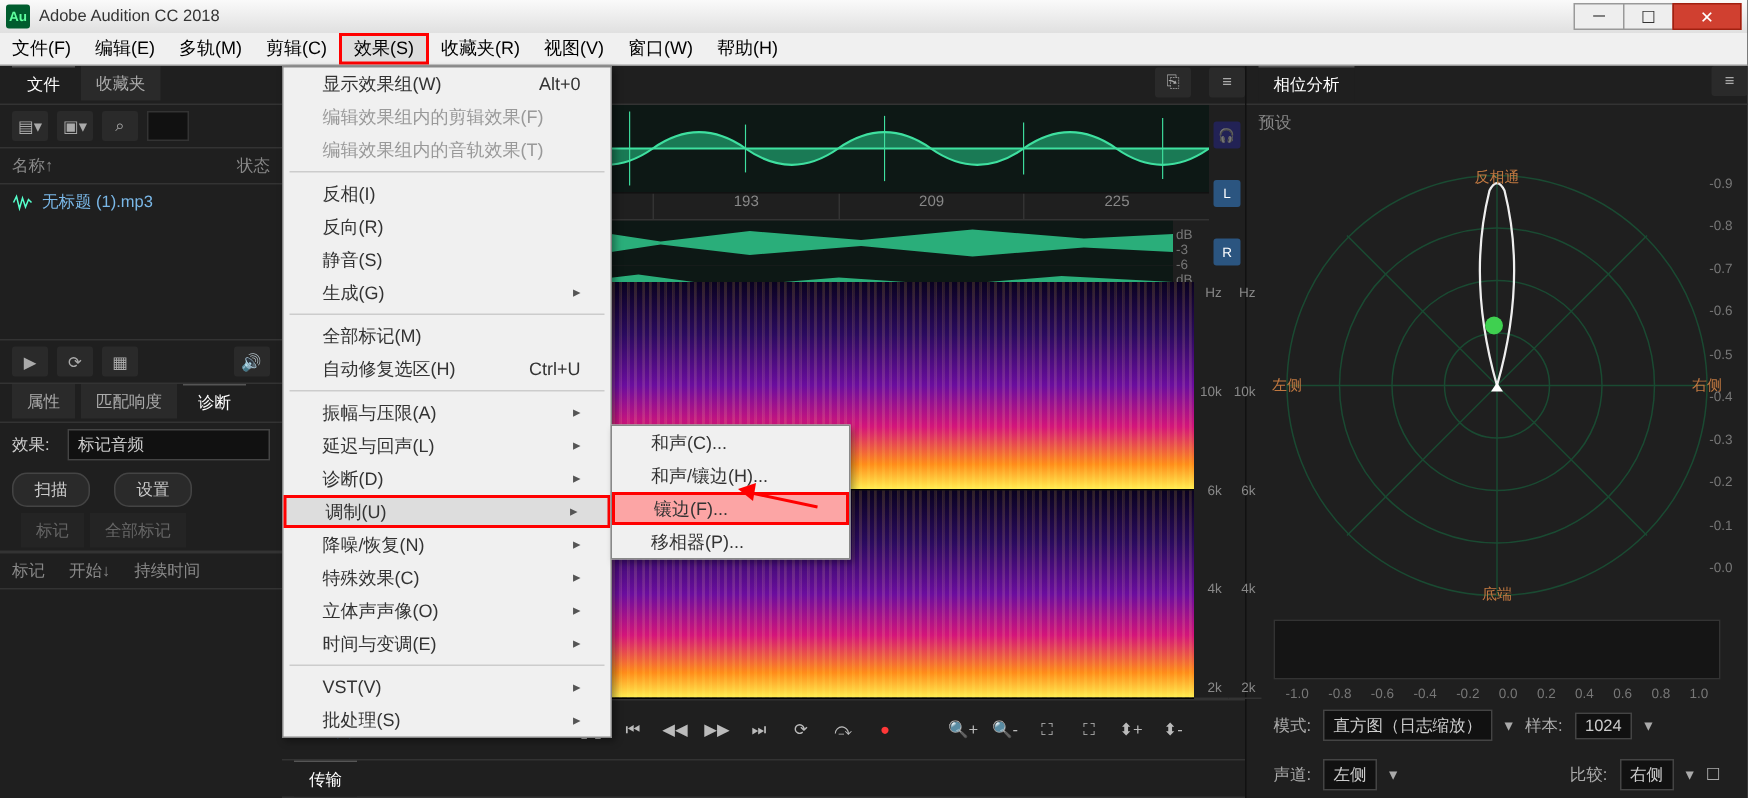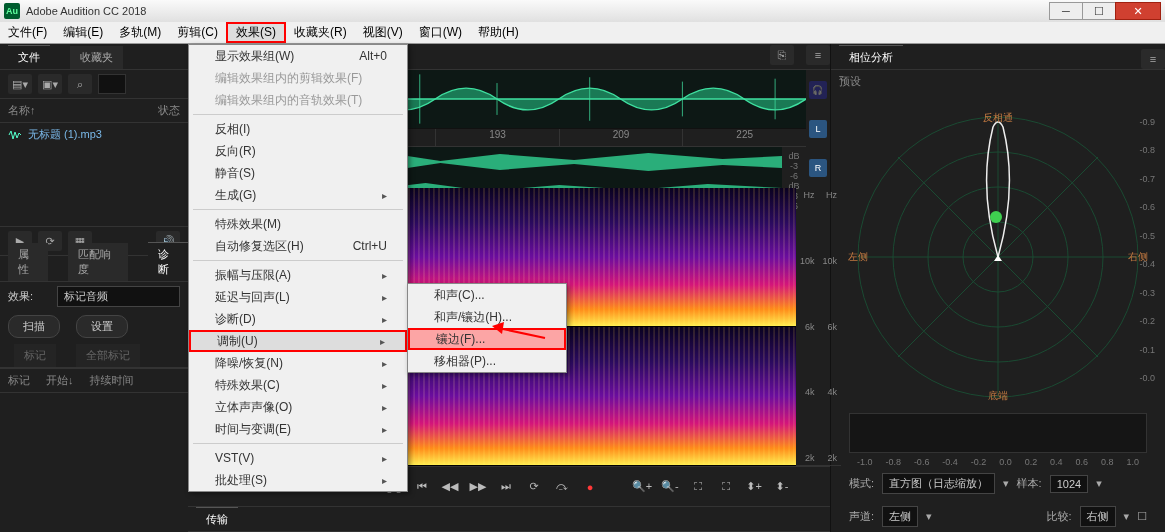--- a/index.html
+++ b/index.html
@@ -18,21 +18,21 @@
 .menubar .mi.open { background:#ddd; }
 .red-box { border:2px solid #ff0000; }
 
 
 .workspace { display:flex; height:calc(100% - 44px); background:#1f1f1f; }
 .left-col { width:188px; display:flex; flex-direction:column; background:#1f1f1f; }
 .mid-col { flex:1; display:flex; flex-direction:column; position:relative; }
 .right-col { width:335px; background:#1f1f1f; border-left:1px solid #111; }
 
 
-.panel-tabs { display:flex; height:26px; align-items:flex-end; padding-left:8px; gap:20px; border-bottom:1px solid #333; }
+.panel-tabs { display:flex; height:26px; align-items:flex-start; padding-left:8px; gap:4px; border-bottom:1px solid #333; }
 .tab { padding:4px 10px; background:#2a2a2a; color:#aaa; font-size:11px; }
 .tab.active { background:#1f1f1f; color:#fff; border-top:1px solid #555; }
 
 .toolbar-row { display:flex; align-items:center; gap:6px; padding:4px 8px; }
 .icon-btn { width:24px; height:20px; display:flex; align-items:center; justify-content:center; color:#aaa; background:#2a2a2a; border-radius:2px; }
 .input { background:#111; border:1px solid #333; color:#ccc; padding:2px 6px; height:20px; font-size:11px; width:70px; }
 
 .file-list { border-top:1px solid #333; }
 .file-list .hdr { display:flex; padding:4px 8px; color:#888; border-bottom:1px solid #333; justify-content:space-between; }
 .file-row { display:flex; align-items:center; padding:4px 8px; gap:6px; }
@@ -57,21 +57,21 @@
 
 .editor-tabs { display:flex; height:26px; align-items:flex-end; padding-left:8px; gap:12px; border-bottom:1px solid #333; }
 .waveform { height:118px; display:flex; }
 .wave-area { flex:1; position:relative; }
 .wave-bg { width:100%; height:50%; position:relative; border-bottom:1px solid #111; }
 .wave-svg { width:100%; height:100%; }
 .chan-btns { width:24px; display:flex; flex-direction:column; justify-content:space-around; align-items:center; }
 .chan-btn { width:18px; height:18px; background:#2b5580; border-radius:2px; display:flex; align-items:center; justify-content:center; color:#fff; font-size:9px; }
 .ruler { display:flex; height:18px; border-bottom:1px solid #333; color:#888; }
 .ruler span { flex:1; text-align:center; font-size:10px; border-left:1px solid #333; }
-.db-scale { width:24px; display:flex; flex-direction:column; justify-content:space-between; padding:4px 2px; color:#777; font-size:9px; text-align:center; }
+.db-scale { width:24px; display:flex; flex-direction:column; justify-content:space-between; padding:4px 2px; color:#777; font-size:9px; text-align:left; }
 
 .spectro { flex:1; display:flex; min-height:0; }
 .spectro-img { flex:1; display:flex; flex-direction:column; }
 .spec-half { flex:1; position:relative; border-bottom:1px solid #000; background:
   linear-gradient(to top, #ffec50 0%, #ff8c1a 12%, #d4157a 30%, #6b0d9e 50%, #2a0a5e 75%, #0a0220 100%); }
 .spec-noise { position:absolute; inset:0; background:repeating-linear-gradient(90deg, rgba(0,0,0,0.25) 0 1px, transparent 1px 3px), repeating-linear-gradient(90deg, rgba(255,200,50,0.15) 0 2px, transparent 2px 5px); mix-blend-mode:screen; }
 .hz-scale { width:34px; display:flex; color:#888; font-size:9px; }
 .hz-scale .col { flex:1; display:flex; flex-direction:column; justify-content:space-between; padding:2px 4px; text-align:right; border-bottom:1px solid #333; }
 
 .transport { height:40px; border-top:1px solid #333; display:flex; align-items:center; padding:0 10px; gap:4px; }
@@ -83,21 +83,21 @@
 .phase { padding:8px; }
 .phase-scope { width:300px; height:300px; position:relative; margin:6px auto; }
 .phase-scope svg { position:absolute; inset:0; }
 .phase-axis { position:absolute; color:#c07840; font-size:10px; }
 .phase-ctrl { display:flex; align-items:center; gap:8px; padding:6px 10px; color:#aaa; font-size:11px; }
 .sel { background:#111; border:1px solid #444; color:#ccc; padding:2px 6px; font-size:11px; }
 .scale-row { display:flex; justify-content:space-between; padding:0 18px; color:#777; font-size:9px; }
 
 
 .props { border-top:1px solid #333; }
-.props .row { display:flex; align-items:center; padding:4px 8px; gap:24px; }
+.props .row { display:flex; align-items:center; padding:4px 8px; gap:12px; }
 .marker-hdr { display:flex; padding:4px 8px; gap:16px; color:#888; border-top:1px solid #333; border-bottom:1px solid #333; }
 </style>
 </head>
 <body>
 
 <div class="titlebar">
   <div class="logo">Au</div>
   <span>Adobe Audition CC 2018</span>
   <div class="win-btns">
     <div class="win-btn">─</div>
@@ -402,21 +402,21 @@
       <span>反向(R)</span>
     </div>
   <div class="row">
       <span>静音(S)</span>
     </div>
   <div class="row arrow">
       <span>生成(G)</span>
     </div>
   <div class="sep"></div>
   <div class="row">
-      <span>特殊效果(M)</span>
+      <span>全部标记(M)</span>
     </div>
   <div class="row">
       <span>自动修复选区(H)</span>
       <span>Ctrl+U</span>
     </div>
   <div class="sep"></div>
   <div class="row arrow">
       <span>振幅与压限(A)</span>
     </div>
   <div class="row arrow">

